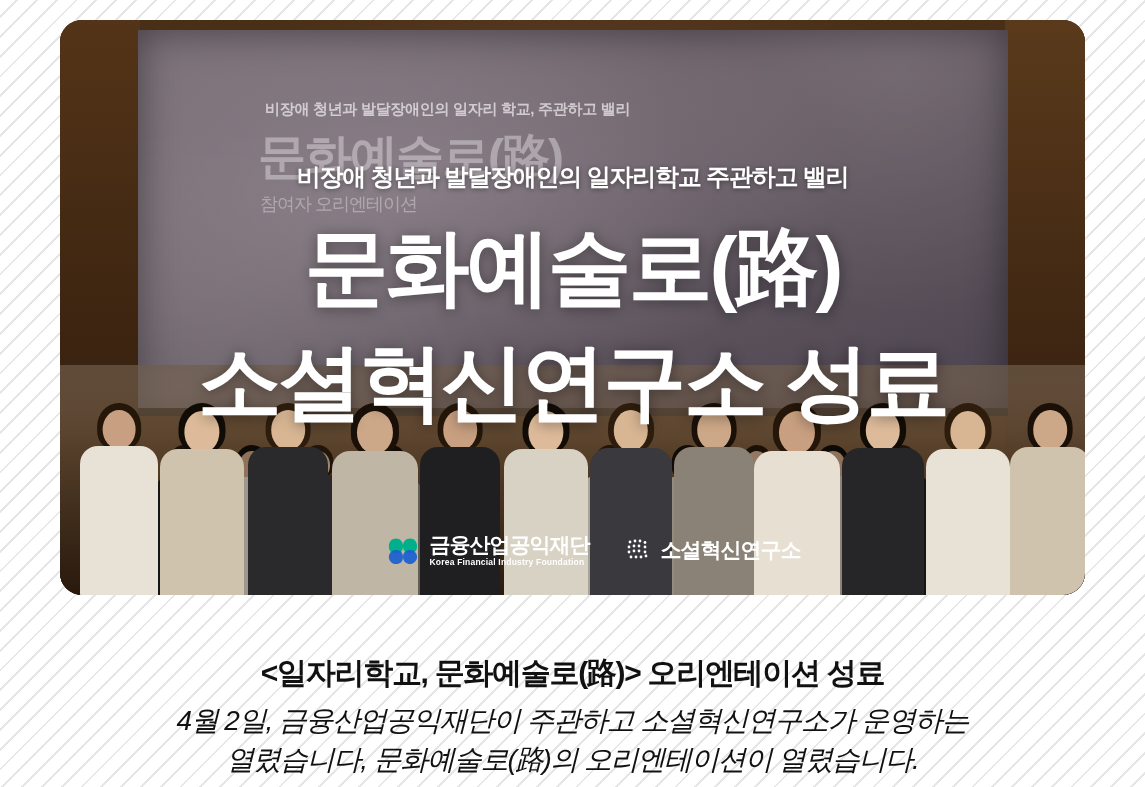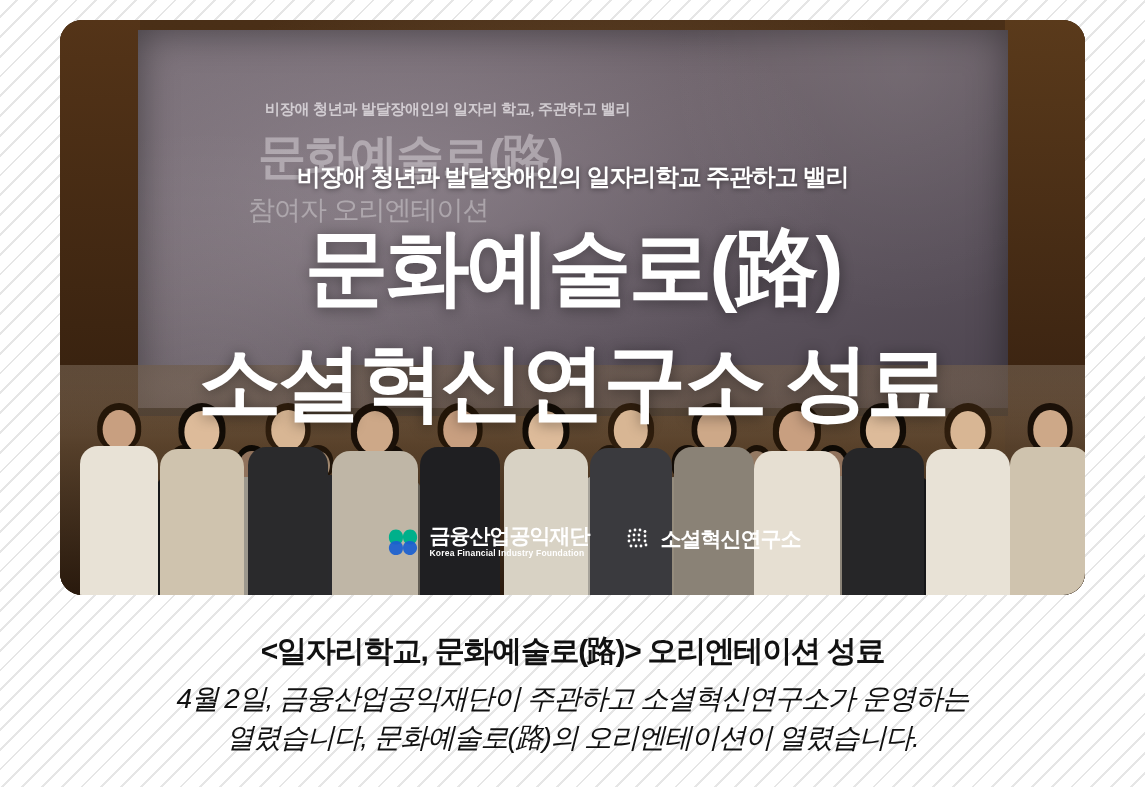--- a/index.html
+++ b/index.html
@@ -109,23 +109,23 @@
     left: 198px;
     top: 105px;
     font-size: 48px;
     font-weight: 700;
     color: rgba(238,234,238,0.42);
     letter-spacing: -2px;
     white-space: nowrap;
   }
   .slide-sub {
     position: absolute;
-    left: 188px;
+    left: 200px;
     top: 172px;
-    font-size: 27px;
+    font-size: 18px;
     font-weight: 500;
     color: rgba(232,228,232,0.42);
     letter-spacing: -1px;
     white-space: nowrap;
   }
 
   
   .crowd {
     position: absolute;
     left: 0;
@@ -175,21 +175,21 @@
   }
 
   
   .logo-strip {
     position: absolute;
     left: 0;
     right: 0;
     top: 505px;
     height: 50px;
     display: flex;
-    align-items: flex-start;
+    align-items: center;
     justify-content: center;
     gap: 34px;
     pointer-events: none;
     margin-left: 40px;
   }
   .logo-block { display: flex; align-items: center; gap: 9px; }
   .kfif-mark { width: 36px; height: 30px; }
   .kfif-text { display: flex; flex-direction: column; line-height: 1; }
   .kfif-kr {
     font-size: 21px; font-weight: 700; color: #ffffff; letter-spacing: -1px;
@@ -228,21 +228,21 @@
     white-space: nowrap;
   }
   .overlay-line1 { top: 205px; }
   .overlay-line2 { top: 320px; }
 
   
   #caption {
     position: absolute;
     left: 0;
     right: 0;
-    top: 632px;
+    top: 654px;
     text-align: center;
   }
   .caption-headline {
     font-size: 30px;
     font-weight: 700;
     color: #111111;
     letter-spacing: -1.3px;
     line-height: 1.25;
     white-space: nowrap;
   }

